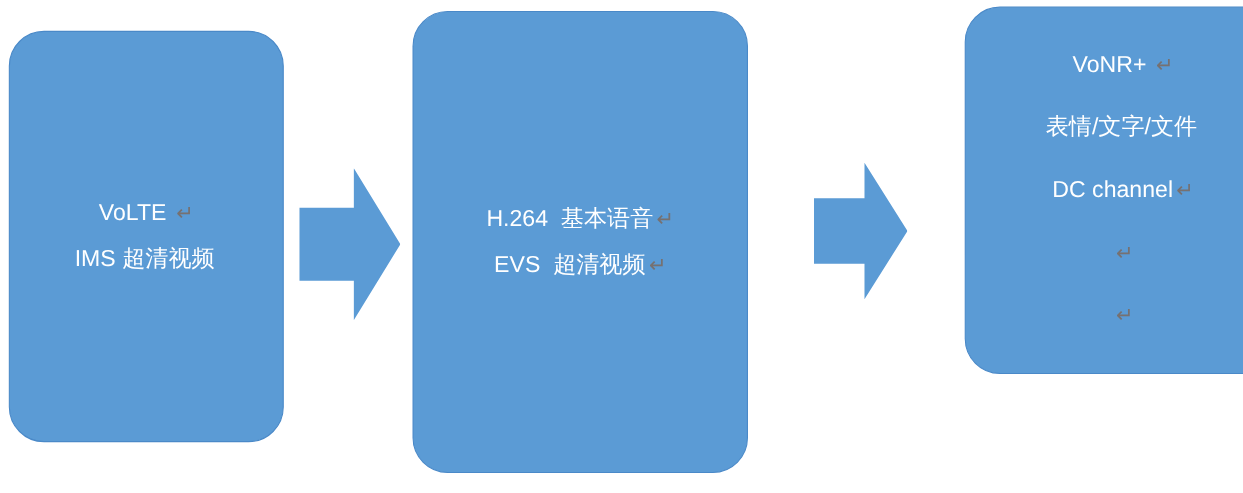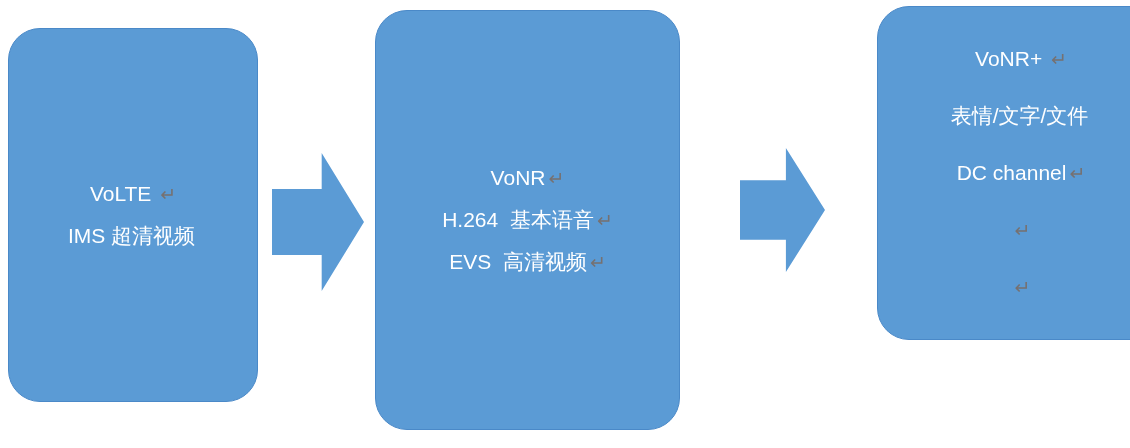--- a/index.html
+++ b/index.html
@@ -51,23 +51,22 @@
 <div class="canvas">
 
   <div class="box box-1">
     <div class="line"><span>VoLTE </span><span class="mark">↵</span></div>
     <div class="line"><span>IMS 超清视频</span><span class="mark"></span></div>
   </div>
 
   <div class="arrow arrow-1"></div>
 
   <div class="box box-2">
-    <div class="line"><span>VoNR</span><span class="mark">↵</span></div>
     <div class="line"><span>H.264  基本语音</span><span class="mark">↵</span></div>
-    <div class="line"><span>EVS  高清视频</span><span class="mark">↵</span></div>
+    <div class="line"><span>EVS  超清视频</span><span class="mark">↵</span></div>
   </div>
 
   <div class="arrow arrow-2"></div>
 
   <div class="box box-3">
     <div class="line"><span>VoNR+ </span><span class="mark">↵</span></div>
     <div class="line"><span>表情/文字/文件</span><span class="mark"></span></div>
     <div class="line"><span>DC channel</span><span class="mark">↵</span></div>
     <div class="line"><span></span><span class="mark">↵</span></div>
     <div class="line"><span></span><span class="mark">↵</span></div>

